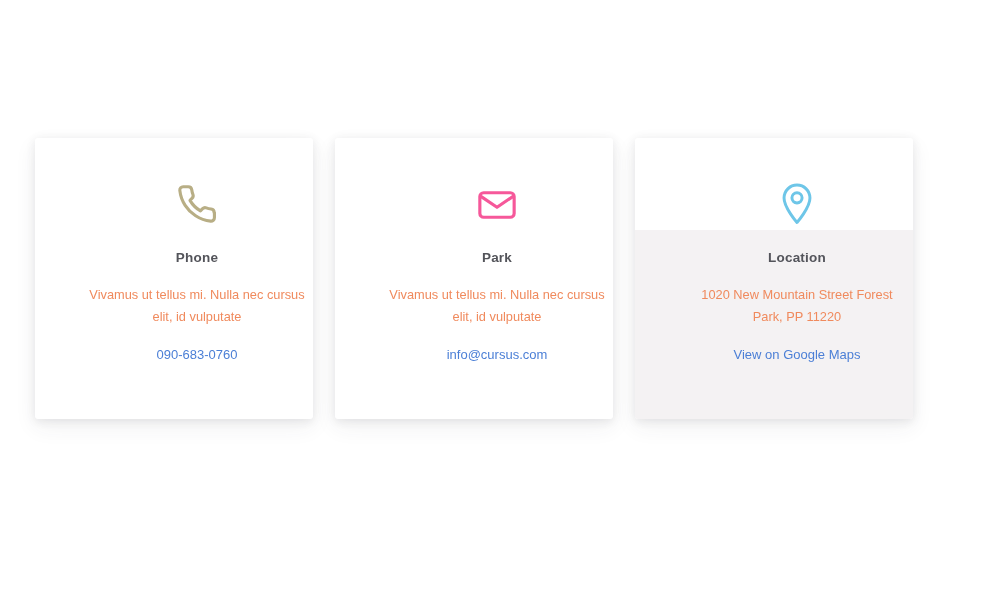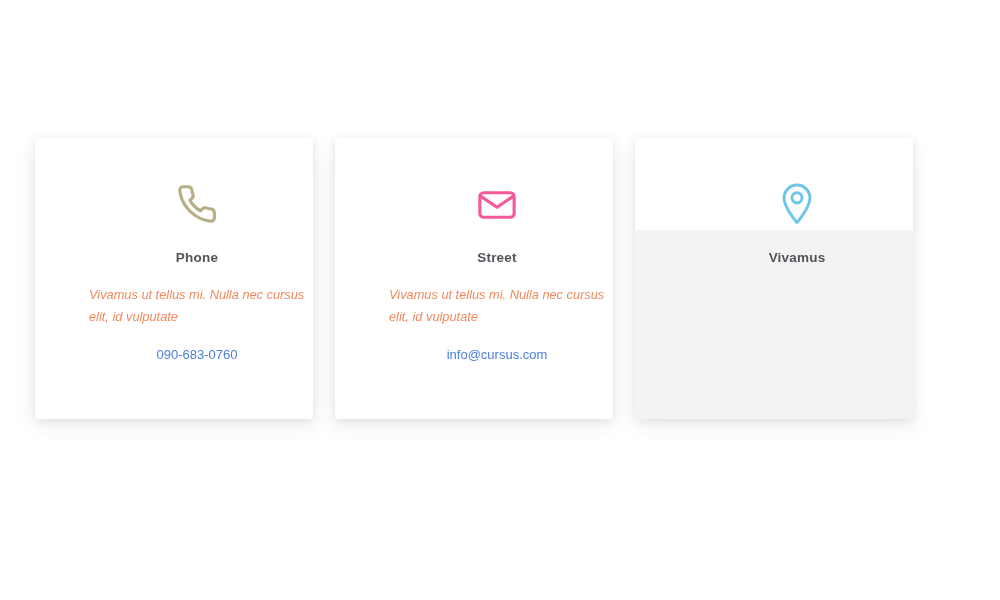--- a/index.html
+++ b/index.html
@@ -76,24 +76,24 @@
     margin-top: 20px;
     font-size: 13.5px;
     font-weight: bold;
     letter-spacing: 0.2px;
     color: #53545a;
   }
 
   .card-desc {
     margin-top: 19px;
     width: 216px;
+    text-align: center;
     font-size: 12.8px;
     line-height: 22px;
     color: #f08a5d;
-    font-style: italic;
   }
 
   .card-link {
     margin-top: 17px;
     font-size: 13px;
     line-height: 20px;
     text-align: left;
     color: #4b7fd6;
     text-decoration: none;
     cursor: pointer;
@@ -126,38 +126,40 @@
     <div class="card-wash"></div>
     <div class="card-inner">
 
       <div class="card-icon">
         <svg width="42" height="42" viewBox="0 0 24 24" fill="none" stroke="#f6589a" stroke-width="1.8" stroke-linecap="round" stroke-linejoin="round">
           <rect x="2.2" y="5" width="19.6" height="14" rx="2.2"></rect>
           <path d="M3 7.2l9 6.1 9-6.1"></path>
         </svg>
       </div>
 
-      <div class="card-title">Street</div>
+      <div class="card-title">Park</div>
 
       <div class="card-desc">Vivamus ut tellus mi. Nulla nec cursus elit, id vulputate</div>
 
       <a class="card-link">info@cursus.com</a>
     </div>
   </div>
 
   <div class="card is-hovered">
     <div class="card-wash"></div>
     <div class="card-inner">
 
       <div class="card-icon">
         <svg width="42" height="46" viewBox="0 0 24 26" fill="none" stroke="#6ec6e8" stroke-width="1.7" stroke-linecap="round" stroke-linejoin="round">
           <path d="M12 1.6c-4.1 0-7.4 3.3-7.4 7.4 0 5.5 7.4 14 7.4 14s7.4-8.5 7.4-14c0-4.1-3.3-7.4-7.4-7.4z"></path>
           <circle cx="12" cy="8.9" r="2.9"></circle>
         </svg>
       </div>
 
-      <div class="card-title">Vivamus</div>
+      <div class="card-title">Location</div>
 
+      <div class="card-desc">1020 New Mountain Street Forest Park, PP 11220</div>
 
+      <a class="card-link">View on Google Maps</a>
     </div>
   </div>
 
 </div>
 
 </body></html>

